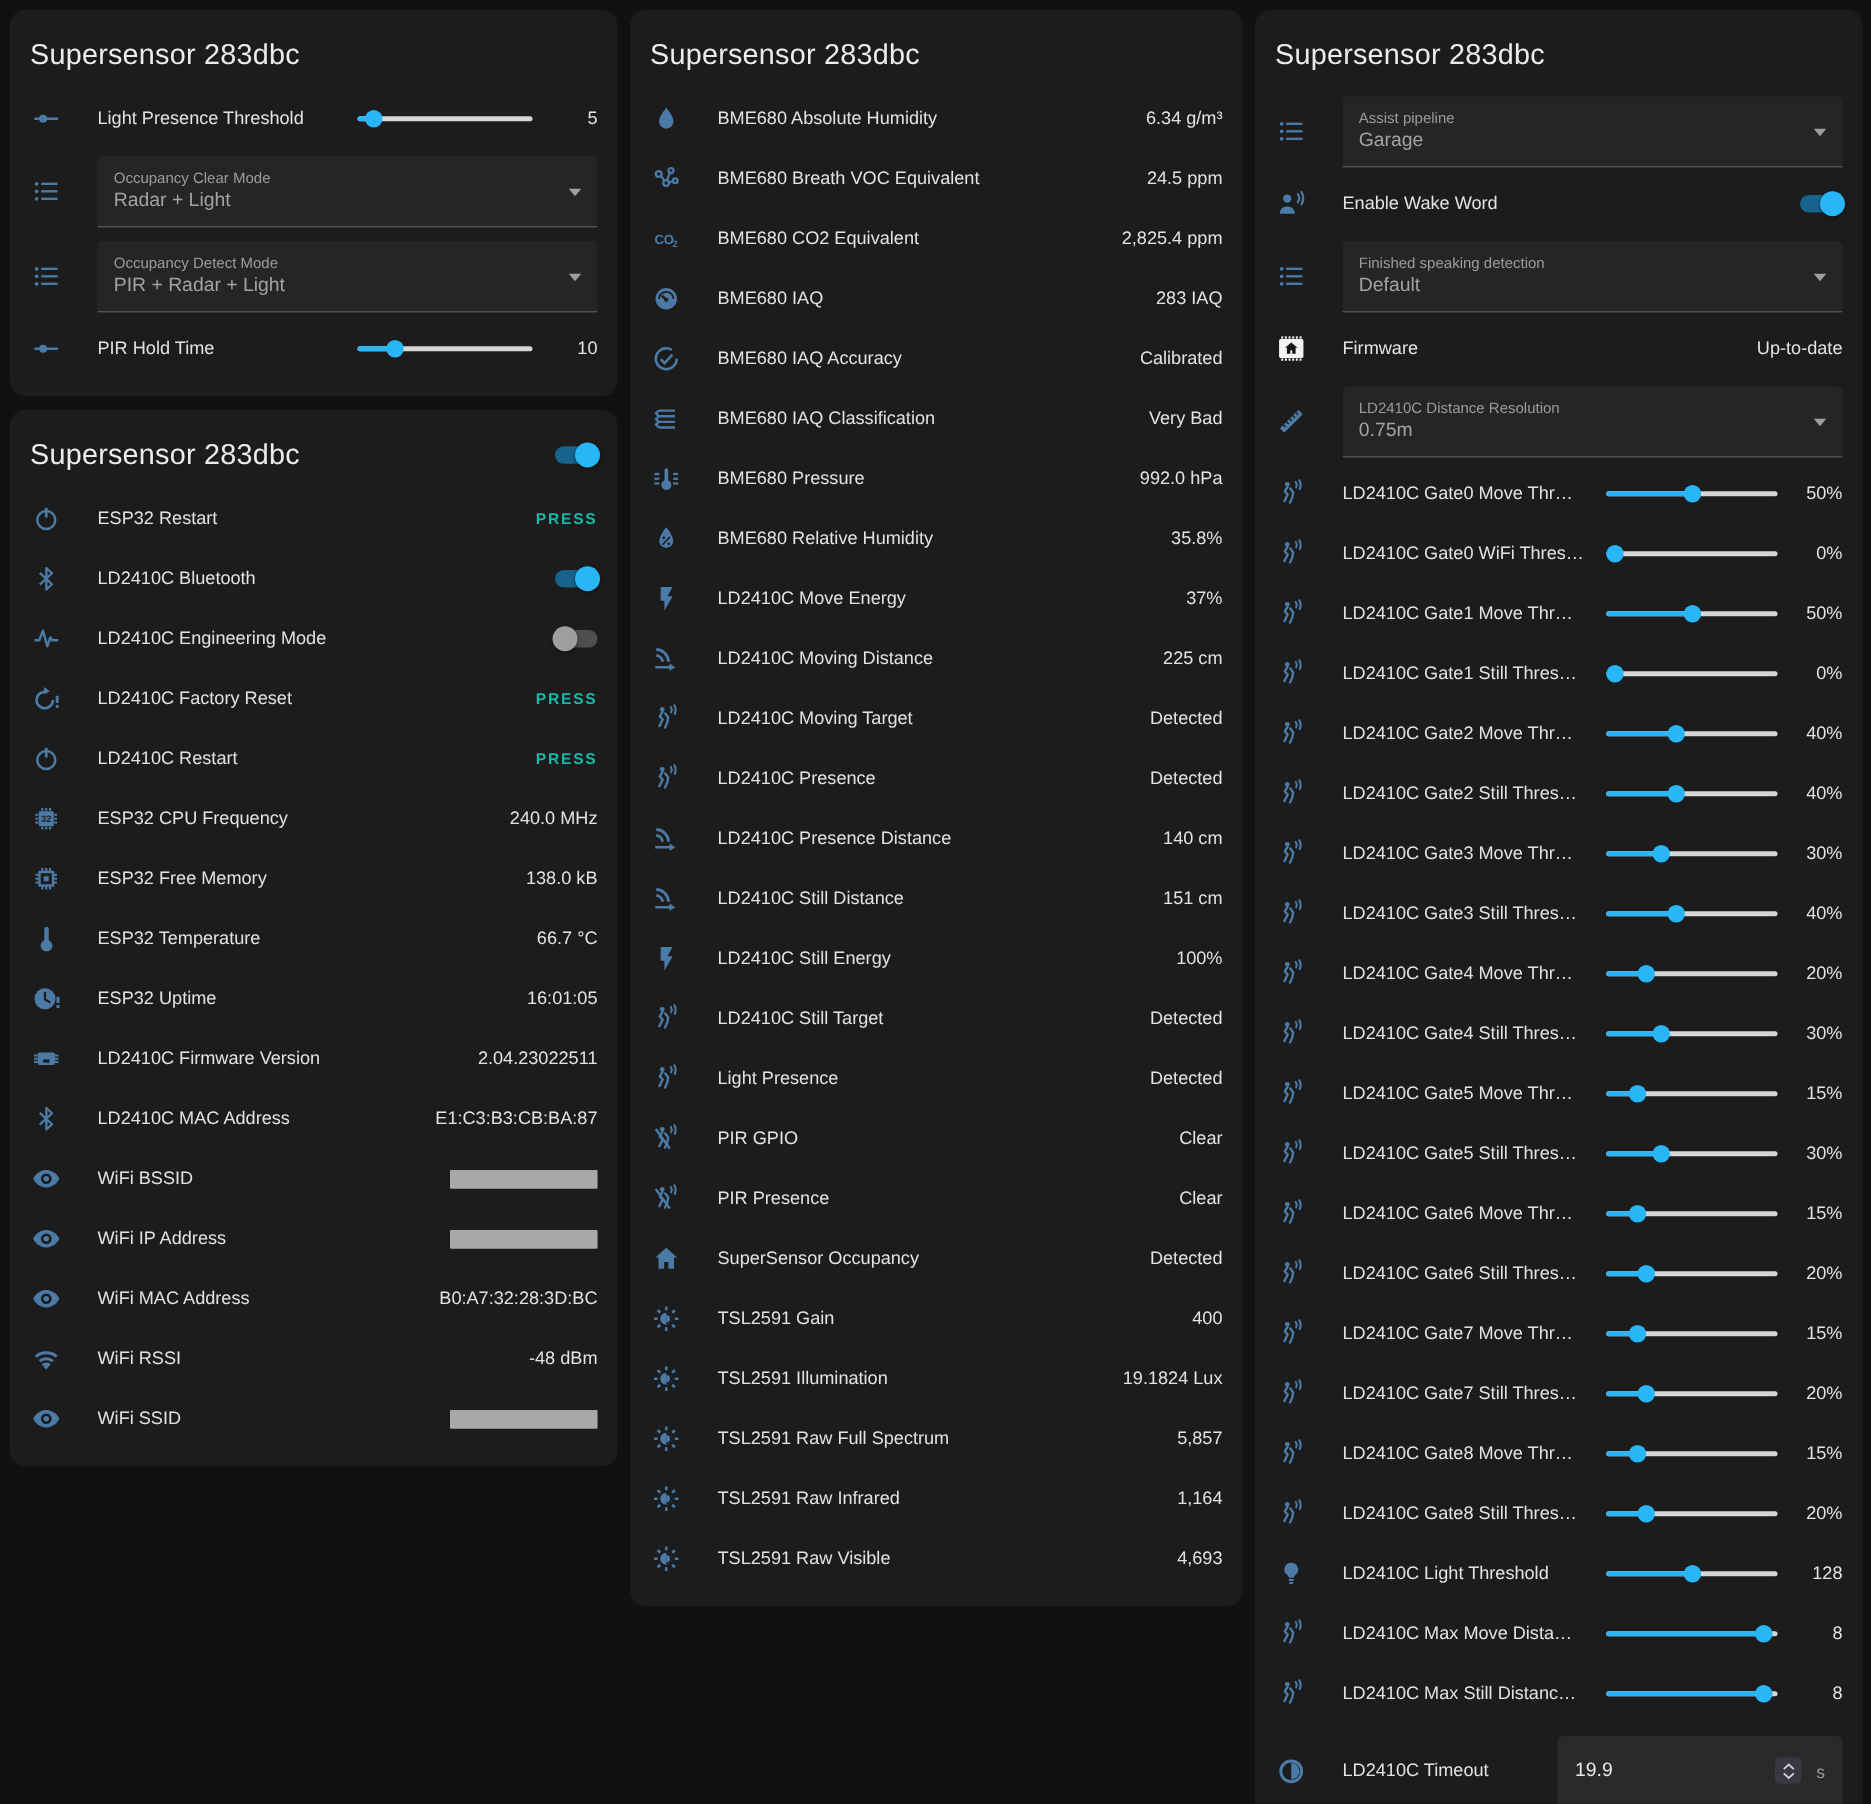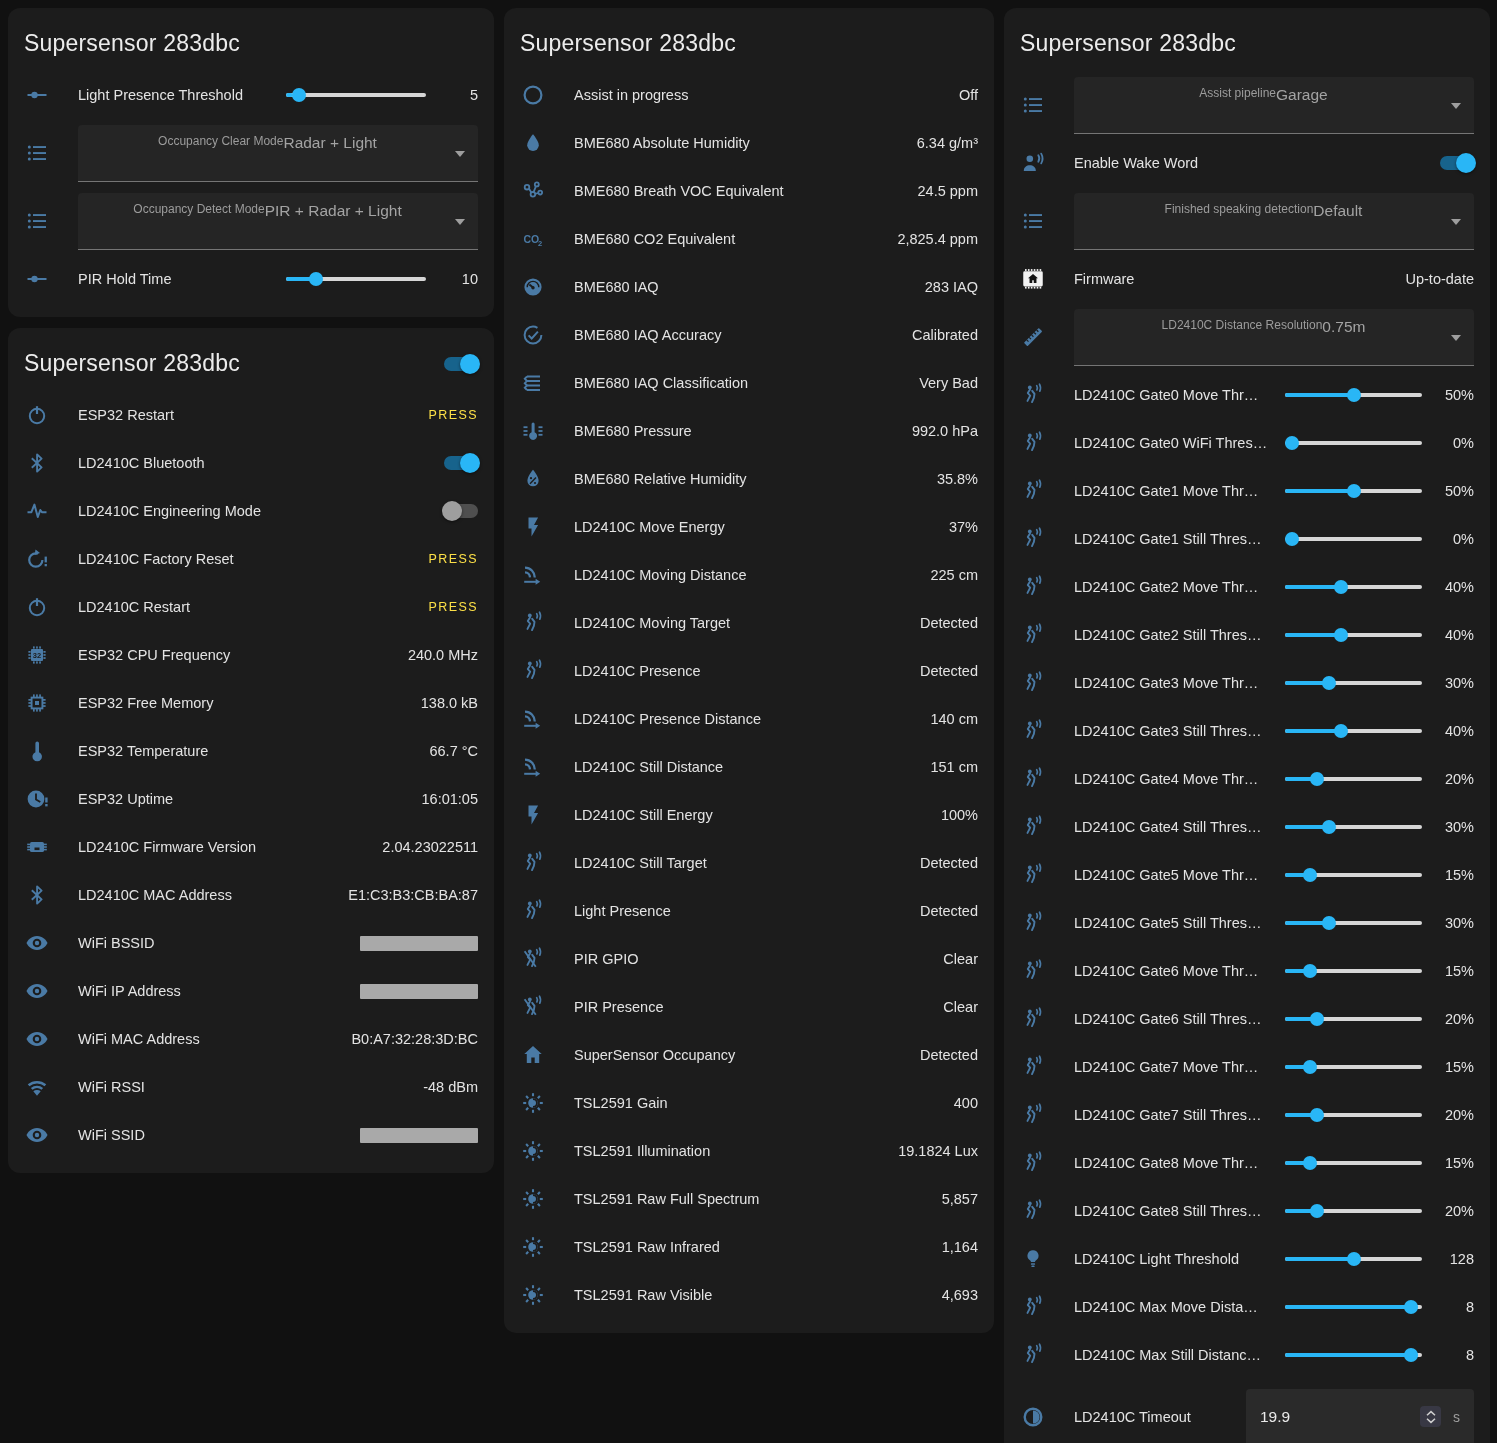--- a/index.html
+++ b/index.html
@@ -15,41 +15,41 @@
   .card-title {
     display:flex; align-items:center; justify-content:space-between;
     padding:22px 16px 14px 16px;
     font-size:23px; font-weight:400; color:#ececec; letter-spacing:.2px;
   }
   .row { display:flex; align-items:center; min-height:48px; padding:0 16px; cursor:pointer; }
   .icon { flex:none; width:26px; display:flex; align-items:center; justify-content:center; color:#4a7aa5; margin-right:28px; }
   .icon svg { display:block; }
   .label { flex:1; font-size:14.5px; color:#e3e3e3; white-space:nowrap; overflow:hidden; }
   .value { font-size:14.5px; color:#e3e3e3; white-space:nowrap; margin-left:12px; }
-  .press { margin-left:12px; color:#fde047; font-weight:400; font-size:12.5px; letter-spacing:1.4px; cursor:pointer; }
+  .press { margin-left:12px; color:#14b8a6; font-weight:700; font-size:12.5px; letter-spacing:1.4px; cursor:pointer; }
   
   .toggle { position:relative; width:34px; height:14px; border-radius:7px; margin-left:12px; cursor:pointer; flex:none; }
   .toggle .knob { position:absolute; top:-3px; width:20px; height:20px; border-radius:50%; box-shadow:0 1px 3px rgba(0,0,0,.5); }
   .toggle.on  { background:#17638c; }
   .toggle.on .knob { right:-2px; background:#29b6f6; }
   .toggle.off { background:#4f4f4f; }
   .toggle.off .knob { left:-2px; background:#9e9e9e; }
   
   .slider { position:relative; flex:none; width:140px; height:16px; margin-left:8px; cursor:pointer; }
   .c4 .slider { width:137px; }
   .slider .track { position:absolute; left:0; right:0; top:6px; height:3.5px; border-radius:2px; background:#d6d6d6; }
   .slider .fill  { position:absolute; left:0; top:6px; height:3.5px; border-radius:2px; background:#29b6f6; }
   .slider .thumb { position:absolute; top:1px; width:14px; height:14px; border-radius:50%; background:#29b6f6; }
   .s-value { min-width:40px; text-align:right; }
   
   .row.t-select { min-height:68px; padding-top:4px; padding-bottom:4px; }
   .selectbox {
     position:relative; flex:1; min-height:57px; background:#252525;
     border-radius:4px 4px 0 0; border-bottom:1px solid #757575;
-    padding:9px 34px 9px 13px; display:flex; justify-content:center; cursor:pointer;
+    padding:9px 34px 9px 13px; display:flex; flex-direction:column; justify-content:center; cursor:pointer;
   }
   .sel-label { font-size:12px; color:#9c9c9c; margin-bottom:3px; white-space:nowrap; }
   .sel-value { font-size:15.5px; color:#a3a3a3; white-space:nowrap; }
   .arrow { position:absolute; right:13px; top:50%; margin-top:-2px; width:0; height:0;
            border-left:5.5px solid transparent; border-right:5.5px solid transparent; border-top:6px solid #9e9e9e; }
   
   .redacted { margin-left:12px; width:118px; height:15px; background:#a9a9a9; border-radius:1px; }
   
   .row.t-number { min-height:76px; }
   .numbox { margin-left:12px; width:228px; height:57px; background:#2a2a2a; border-radius:4px 4px 0 0;
@@ -360,29 +360,20 @@
 
   <div class="col">
     <div class="card c3">
       <div class="card-title">
         <span>Supersensor 283dbc</span>
       </div>
       <div class="rows">
           <div class="row t-text">
             <span class="icon">
               <svg width="24" height="24" viewBox="0 0 24 24">
-                <circle cx="12" cy="12" r="8.4" fill="none" stroke="currentColor" stroke-width="2.2"></circle>
-              </svg>
-            </span>
-            <span class="label">Assist in progress</span>
-            <span class="value">Off</span>
-          </div>
-          <div class="row t-text">
-            <span class="icon">
-              <svg width="24" height="24" viewBox="0 0 24 24">
                 <path d="M12 3.2C12 3.2 6.2 9.9 6.2 14.2a5.8 5.8 0 0 0 11.6 0C17.8 9.9 12 3.2 12 3.2z" fill="currentColor"></path>
               </svg>
             </span>
             <span class="label">BME680 Absolute Humidity</span>
             <span class="value">6.34 g/m³</span>
           </div>
           <div class="row t-text">
             <span class="icon">
               <svg width="24" height="24" viewBox="0 0 24 24">
                 <g fill="none" stroke="currentColor" stroke-width="1.8">

